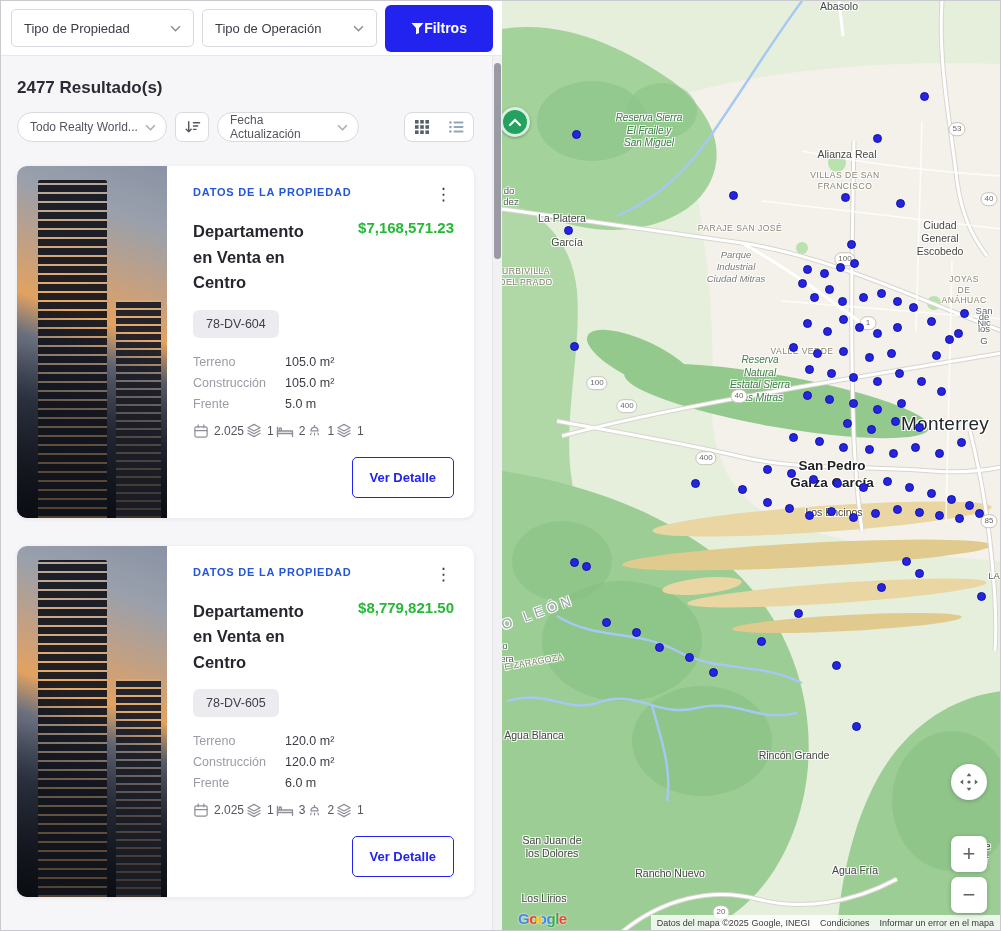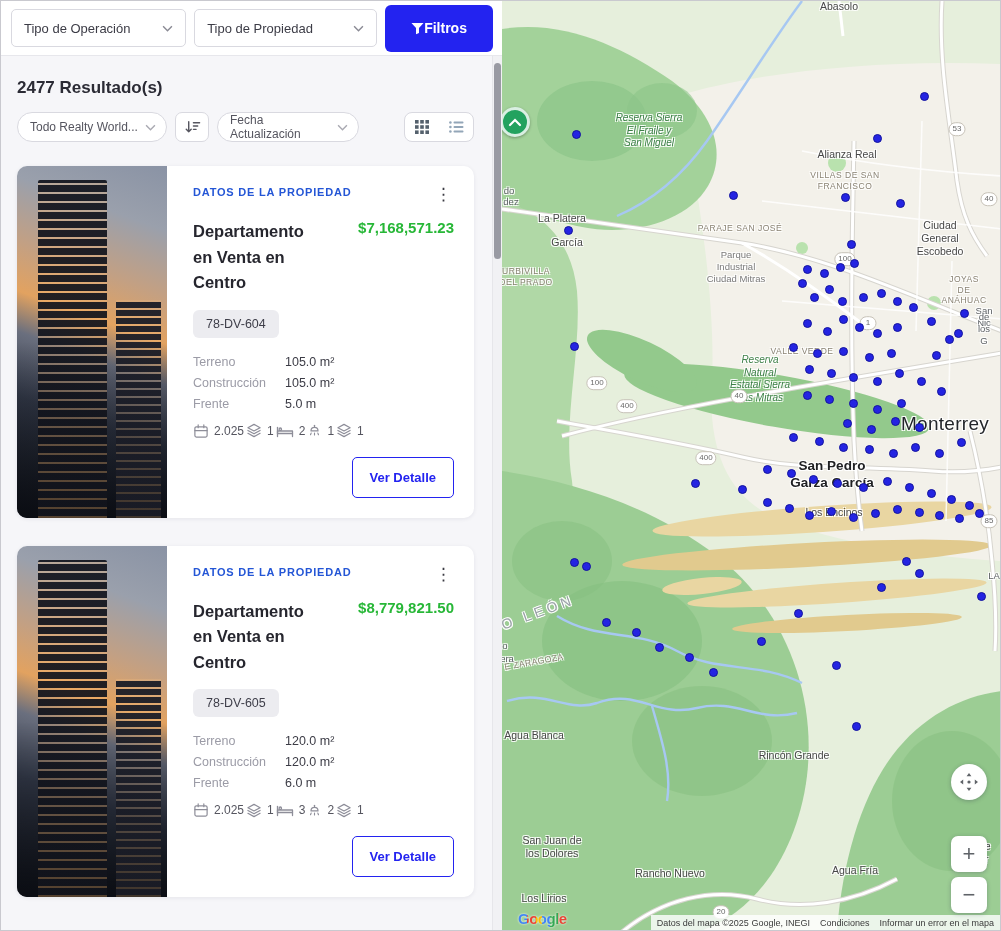--- a/index.html
+++ b/index.html
@@ -58,21 +58,21 @@
 
   
   .map-panel { flex:1; position:relative; overflow:hidden; background:#e6efdc; }
   .map-canvas { position:absolute; inset:0; }
   .map-canvas svg { position:absolute; left:0; top:0; }
   .map-labels, .map-markers { position:absolute; inset:0; }
   .mlabel { position:absolute; transform:translate(-50%,-50%) rotate(var(--r,0deg)); white-space:pre-line; text-align:center; pointer-events:none; line-height:1.25; z-index:2;
     text-shadow:-1px -1px 0 rgba(255,255,255,.95), 1px -1px 0 rgba(255,255,255,.95), -1px 1px 0 rgba(255,255,255,.95), 1px 1px 0 rgba(255,255,255,.95); }
   .mlabel.locality { font-size:10.5px; color:#474747; }
   .mlabel.area { font-size:8.5px; color:#8a8374; letter-spacing:.5px; }
-  .mlabel.poi { font-size:9.5px; color:#7b7b7b; }
+  .mlabel.poi { font-size:9.5px; color:#7b7b7b;font-style:italic; }
   .mlabel.reserve { font-size:10px; color:#3e8049; font-style:italic; }
   .mlabel.city { font-size:19px; color:#23262a; font-weight:500; letter-spacing:.3px; }
   .mlabel.town { font-size:13.5px; color:#202124; font-weight:700; }
   .mlabel.state { font-size:14px; color:#99a1a7; letter-spacing:4px; font-weight:500; }
   .mlabel.frag { font-size:9.5px; color:#5f6368; }
   .mshield { position:absolute; transform:translate(-50%,-50%); z-index:2; min-width:17px; padding:1px 3px; background:#fff; border:1px solid #c7c2b8; border-radius:8px; font-size:8px; color:#6b6b6b; text-align:center; line-height:1.2; }
   .mdot { position:absolute; width:9px; height:9px; margin:-4.5px 0 0 -4.5px; border-radius:50%; background:#2424e2; border:1px solid #14149e; z-index:3; cursor:pointer; }
 
   .map-searchbar { position:absolute; left:8px; top:8px; width:476px; height:41px; background:#fff; border-radius:5px; box-shadow:0 1px 5px rgba(40,40,70,.25); display:flex; align-items:center; padding:0 8px 0 12px; z-index:6; }
   .map-searchbar input { flex:1; border:none; outline:none; font-size:13px; color:#3c4043; font-family:inherit; margin-left:10px; }
@@ -99,28 +99,28 @@
     -webkit-background-clip:text; background-clip:text; color:transparent;
     filter:drop-shadow(0 0 1px rgba(255,255,255,.9)); z-index:4; }
 </style>
 </head>
 <body>
 
 <div class="app">
 
   <aside class="left-panel">
     <div class="filters-bar">
-      <div class="select-box op">
-        <span>Tipo de Operación</span>
+      <div class="select-box prop">
+        <span>Tipo de Propiedad</span>
         <svg class="chev" viewBox="0 0 10 6">
             <polyline points="1,1 5,5 9,1" fill="none" stroke="#8a8a94" stroke-width="1.3"></polyline>
           </svg>
       </div>
-      <div class="select-box prop">
-        <span>Tipo de Propiedad</span>
+      <div class="select-box op">
+        <span>Tipo de Operación</span>
         <svg class="chev" viewBox="0 0 10 6">
             <polyline points="1,1 5,5 9,1" fill="none" stroke="#8a8a94" stroke-width="1.3"></polyline>
           </svg>
       </div>
       <button class="filters-btn">
         <svg width="13" height="13" viewBox="0 0 14 13">
             <path d="M.5.5h13L8.6 6v5.4L5.4 12.8V6z" fill="#fff"></path>
           </svg>
         <span>Filtros</span>
       </button>

